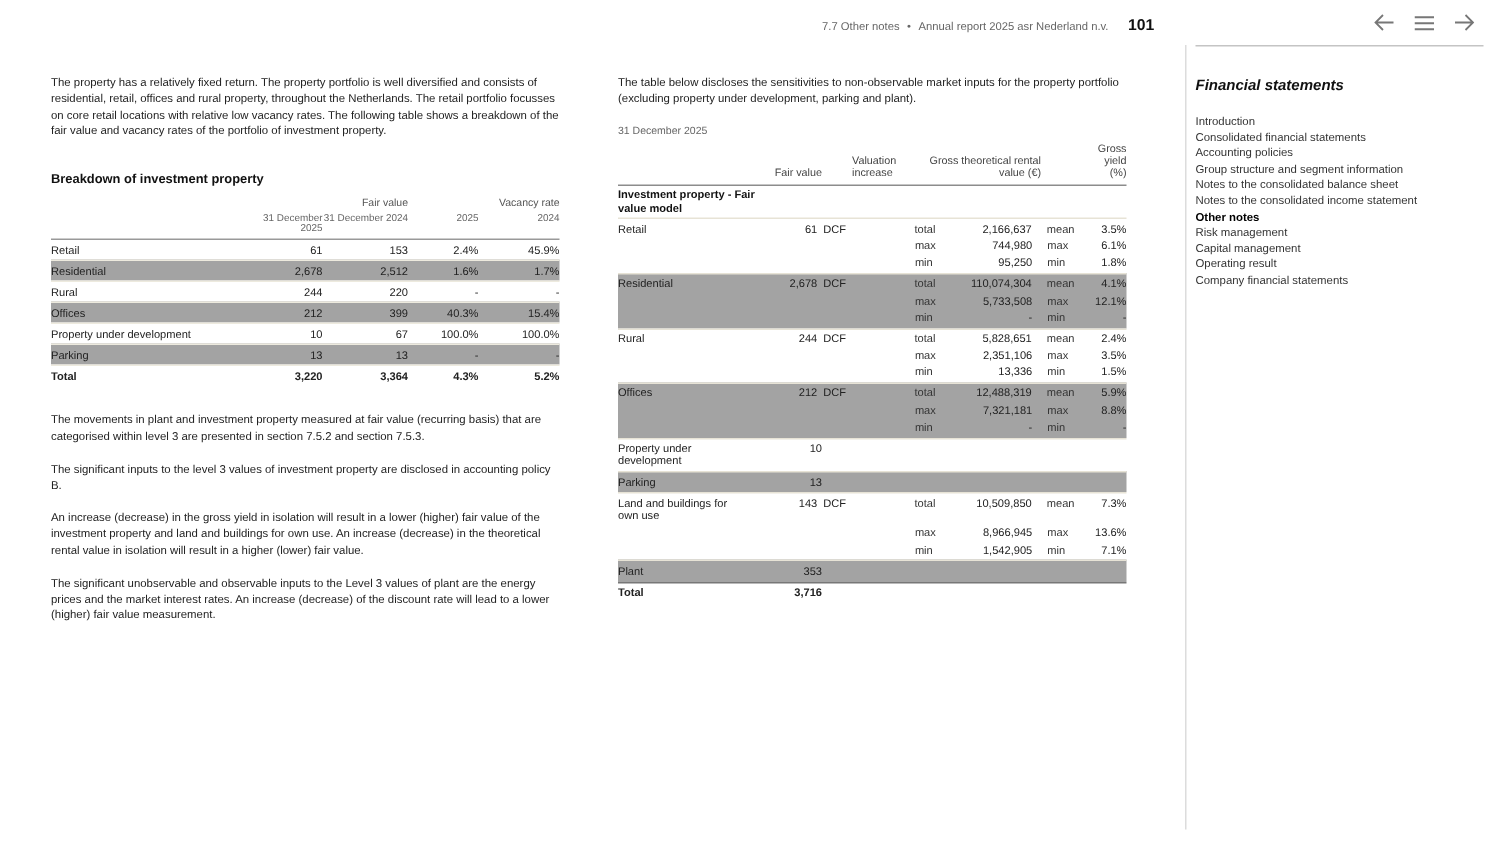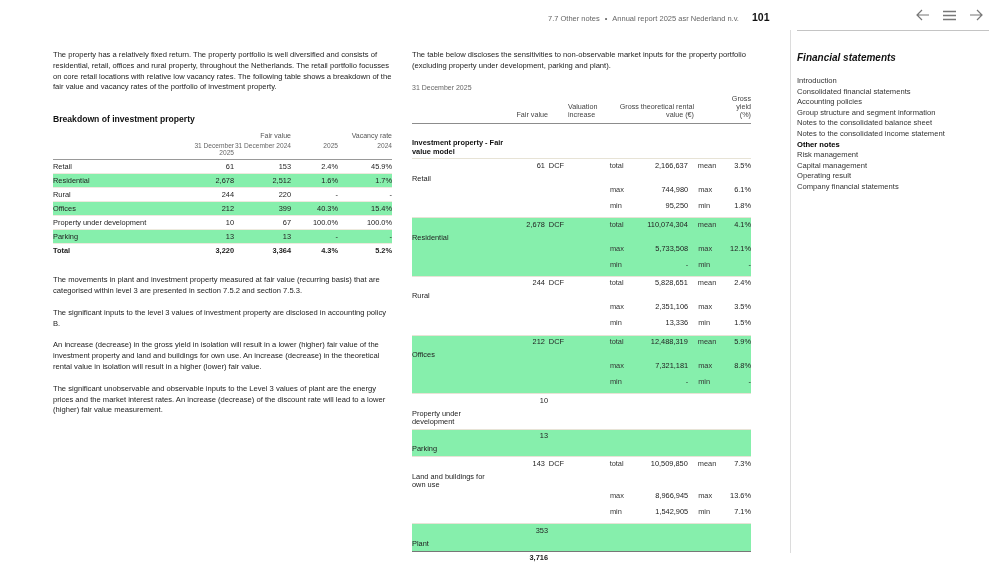--- a/index.html
+++ b/index.html
@@ -8,21 +8,21 @@
 
   
   .topbar-meta { position:absolute; left:548px; top:11px; display:flex; align-items:baseline; gap:5px; font-size:7.5px; color:#666; white-space:nowrap; }
   .tb-page { font-size:10.5px; font-weight:bold; color:#111; margin-left:8px; }
   .topbar-icons { position:absolute; left:916px; top:9px; display:flex; gap:13px; align-items:center; }
   .tbi { cursor:pointer; display:inline-flex; }
 
   .vdivider { position:absolute; left:790px; top:30px; bottom:10px; width:1px; background:#dcdcdc; }
 
   
-  .col-left  { position:absolute; left:53px;  top:50px; width:339px; }
+  .col-left  { position:absolute; left:34px;  top:50px; width:339px; }
   .col-right { position:absolute; left:412px; top:50px; width:339px; }
   p.body { font-size:7.6px; line-height:10.8px; color:#222; }
   .t-title { font-size:8.6px; font-weight:bold; color:#111; }
   .mt-title { margin-top:21px; margin-bottom:7px; }
   .mt-para  { margin-top:11px; }
   .mt-big   { margin-top:18px; }
 
   
   .t1 { width:339px; font-size:7.4px; }
   .t1-row { display:flex; align-items:flex-end; padding:2px 0; }
@@ -30,35 +30,35 @@
   .t1 .n1 { width:53px; text-align:right; }
   .t1 .n2 { width:57px; text-align:right; }
   .t1 .n3 { width:47px; text-align:right; }
   .t1 .n4 { width:54px; text-align:right; }
   .t1-ghead { display:flex; font-size:7px; color:#555; padding:1px 0; }
   .t1 .g1 { width:110px; text-align:right; }
   .t1 .g2 { width:101px; text-align:right; }
   .t1-subhead { display:flex; font-size:6.6px; color:#666; padding:2px 0 3px; border-bottom:1px solid #999; }
   .t1-data .t1-row { border-top:1px solid #edeade; }
   .t1-data .t1-row:first-child { border-top:none; }
-  .stripe { background:#86efac; }
+  .stripe { background:#a3a3a3; }
   .t1-total { font-weight:bold; border-top:1px solid #777; }
 
   
   .t2 { width:339px; font-size:7.4px; }
   .t2-date { font-size:7px; color:#666; margin:12px 0 4px; }
   .t2-head { display:flex; align-items:flex-end; font-size:7.2px; line-height:8.4px; color:#444; padding-bottom:3px; border-bottom:1px solid #8c8c8c; }
   .h-lab   { width:90px; }
   .h-fv    { width:46px; text-align:right; }
   .h-tech  { width:56px; padding-left:20px; }
   .h-rent  { width:90px; text-align:right; }
   .h-yield { width:57px; display:flex; justify-content:flex-end; }
   .h-yield span { width:27px; text-align:right; }
   .t2-row { display:flex; align-items:flex-start; padding:1.4px 0; line-height:8.4px; }
-  .c2.lab  { width:90px;margin-top:13px; }
+  .c2.lab  { width:90px; }
   .c2.fv   { width:46px; text-align:right; }
   .c2.tech { width:56px; padding-left:4px; }
   .c2.k1   { width:32px; padding-left:10px; color:#333; }
   .c2.num  { width:58px; text-align:right; }
   .c2.k2   { width:28px; padding-left:10px; color:#333; }
   .c2.pct  { width:36px; text-align:right; }
   .t2-block { padding:1px 0; }
   .t2-block + .t2-block { border-top:1px solid #e7e3d6; }
   .seclab { width:112px !important; font-weight:bold; color:#111; }
   .t2-total { font-weight:bold; border-top:1px solid #777 !important; }

